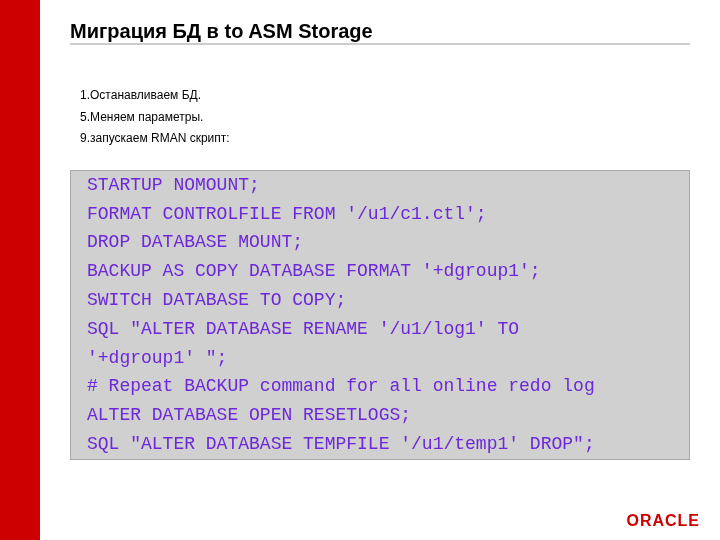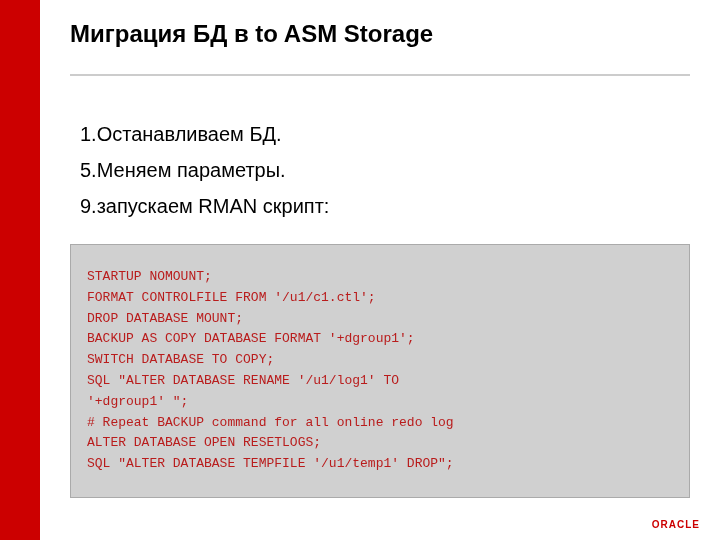--- a/index.html
+++ b/index.html
@@ -30,61 +30,61 @@
       position: absolute;
       left: 40px;
       top: 0;
       width: 680px;
       height: 540px;
       background: #ffffff;
       padding: 20px 30px;
     }
 
     .title {
-      font-size: 24px;
+      font-size: 20px;
       font-weight: bold;
       color: #000000;
       margin-bottom: 40px;
-      padding-bottom: 26px;
+      padding-bottom: 0;
       border-bottom: 2px solid #cccccc;
     }
 
     .steps {
       margin-bottom: 20px;
       padding-left: 10px;
     }
 
     .step-item {
-      font-size: 20px;
+      font-size: 12px;
       color: #000000;
       line-height: 1.8;
     }
 
     .code-block {
       background: #d0d0d0;
       border: 1px solid #aaaaaa;
-      padding: 22px 16px;
+      padding: 0 16px;
       font-family: 'Courier New', Courier, monospace;
-      font-size: 13px;
-      color: #b91c1c;
+      font-size: 18px;
+      color: #6d28d9;
       line-height: 1.6;
       width: 100%;
       overflow: hidden;
     }
 
     .code-line {
       display: block;
       white-space: pre;
     }
 
     .oracle-logo {
       position: absolute;
       bottom: 10px;
       right: 20px;
-      font-size: 10px;
+      font-size: 16px;
       color: #cc0000;
       font-weight: bold;
       letter-spacing: 1px;
     }
   </style>
 </head>
 <body>
 
 <div class="red-bar"></div>
 

